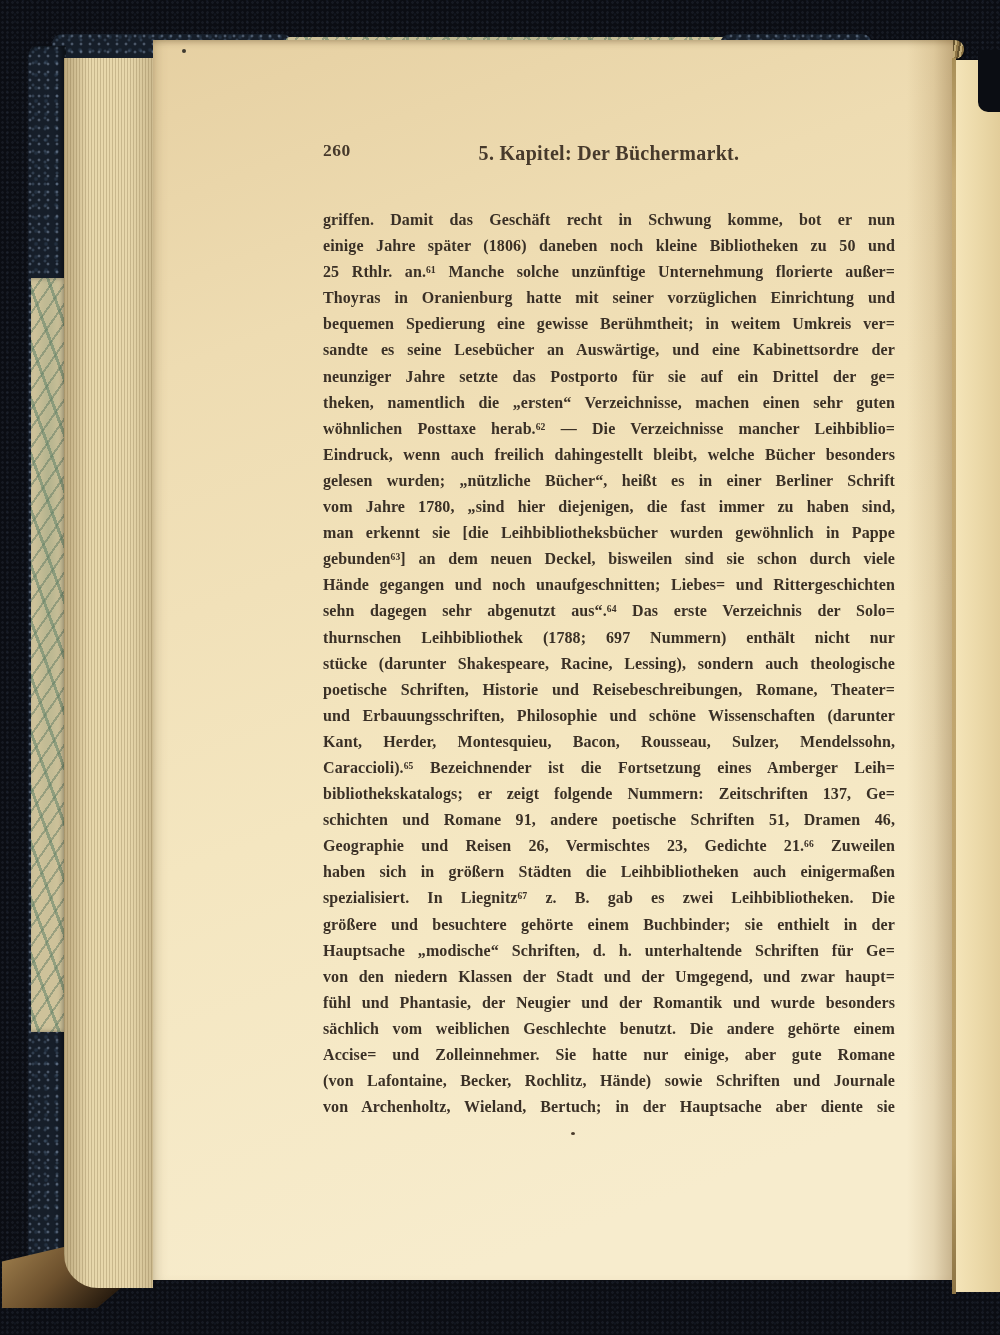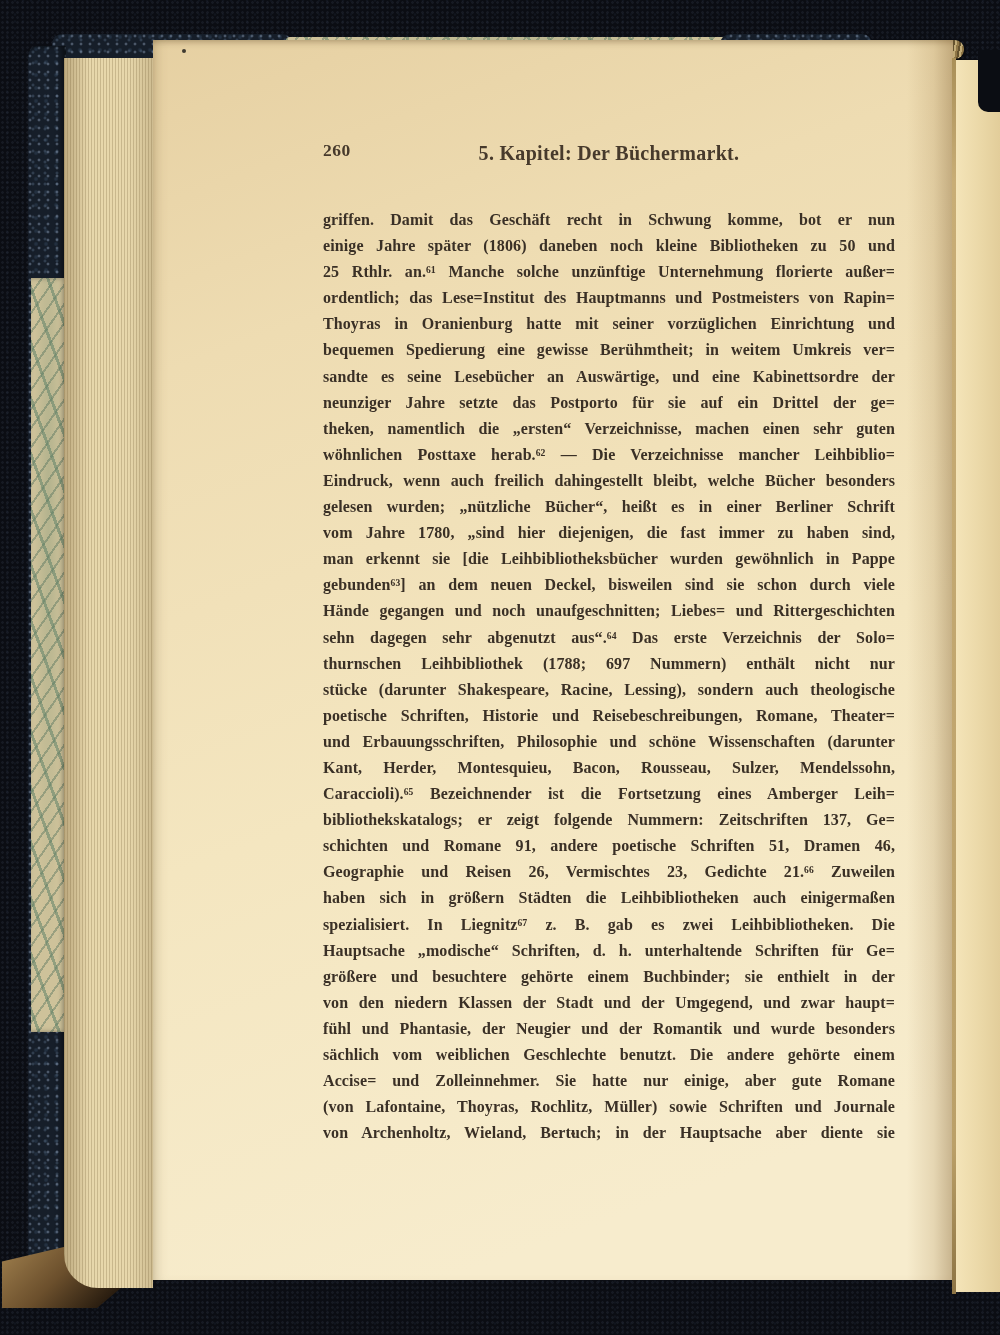--- a/index.html
+++ b/index.html
@@ -98,21 +98,20 @@
 
   <div class="page">
     <div class="running-head">
       <span class="pagenum">260</span>
       <span class="chapter">5. Kapitel: Der Büchermarkt.</span>
     </div>
     <div class="body-text">
         <div class="line">griffen.  Damit das Geschäft recht in Schwung komme, bot er nun</div>
         <div class="line">einige Jahre später (1806) daneben noch kleine Bibliotheken zu 50 und</div>
         <div class="line">25 Rthlr. an.⁶¹  Manche solche unzünftige Unternehmung florierte außer=</div>
-        <div class="line">ordentlich; das Lese=Institut des Hauptmanns und Postmeisters von Rapin=</div>
         <div class="line">Thoyras in Oranienburg hatte mit seiner vorzüglichen Einrichtung und</div>
         <div class="line">bequemen Spedierung eine gewisse Berühmtheit; in weitem Umkreis ver=</div>
         <div class="line">sandte es seine Lesebücher an Auswärtige, und eine Kabinettsordre der</div>
         <div class="line">neunziger Jahre setzte das Postporto für sie auf ein Drittel der ge=</div>
         <div class="line">theken, namentlich die „ersten“ Verzeichnisse, machen einen sehr guten</div>
         <div class="line">wöhnlichen Posttaxe herab.⁶² — Die Verzeichnisse mancher Leihbiblio=</div>
         <div class="line">Eindruck, wenn auch freilich dahingestellt bleibt, welche Bücher besonders</div>
         <div class="line">gelesen wurden; „nützliche Bücher“, heißt es in einer Berliner Schrift</div>
         <div class="line">vom Jahre 1780, „sind hier diejenigen, die fast immer zu haben sind,</div>
         <div class="line">man erkennt sie [die Leihbibliotheksbücher wurden gewöhnlich in Pappe</div>
@@ -123,27 +122,27 @@
         <div class="line">stücke (darunter Shakespeare, Racine, Lessing), sondern auch theologische</div>
         <div class="line">poetische Schriften, Historie und Reisebeschreibungen, Romane, Theater=</div>
         <div class="line">und Erbauungsschriften, Philosophie und schöne Wissenschaften (darunter</div>
         <div class="line">Kant, Herder, Montesquieu, Bacon, Rousseau, Sulzer, Mendelssohn,</div>
         <div class="line">Caraccioli).⁶⁵  Bezeichnender ist die Fortsetzung eines Amberger Leih=</div>
         <div class="line">bibliothekskatalogs; er zeigt folgende Nummern: Zeitschriften 137, Ge=</div>
         <div class="line">schichten und Romane 91, andere poetische Schriften 51, Dramen 46,</div>
         <div class="line">Geographie und Reisen 26, Vermischtes 23, Gedichte 21.⁶⁶  Zuweilen</div>
         <div class="line">haben sich in größern Städten die Leihbibliotheken auch einigermaßen</div>
         <div class="line">spezialisiert.  In Liegnitz⁶⁷ z. B. gab es zwei Leihbibliotheken.  Die</div>
+        <div class="line">größere und besuchtere gehörte einem Buchbinder; sie enthielt in der</div>
         <div class="line">Hauptsache „modische“ Schriften, d. h. unterhaltende Schriften für Ge=</div>
-        <div class="line">größere und besuchtere gehörte einem Buchbinder; sie enthielt in der</div>
         <div class="line">von den niedern Klassen der Stadt und der Umgegend, und zwar haupt=</div>
         <div class="line">fühl und Phantasie, der Neugier und der Romantik und wurde besonders</div>
         <div class="line">sächlich vom weiblichen Geschlechte benutzt.  Die andere gehörte einem</div>
         <div class="line">Accise= und Zolleinnehmer.  Sie hatte nur einige, aber gute Romane</div>
-        <div class="line">(von Lafontaine, Thoyras, Rochlitz, Müller) sowie Schriften und Journale</div>
+        <div class="line">(von Lafontaine, Becker, Rochlitz, Hände) sowie Schriften und Journale</div>
         <div class="line">von Archenholtz, Wieland, Bertuch; in der Hauptsache aber diente sie</div>
       </div>
     <div class="speck"></div>
     <div class="stray-dot"></div>
     <div class="gutter-shade"></div>
   </div>
 
   <div class="crease"></div>
   <div class="right-sliver"></div>
   <div class="right-top-dark"></div>

